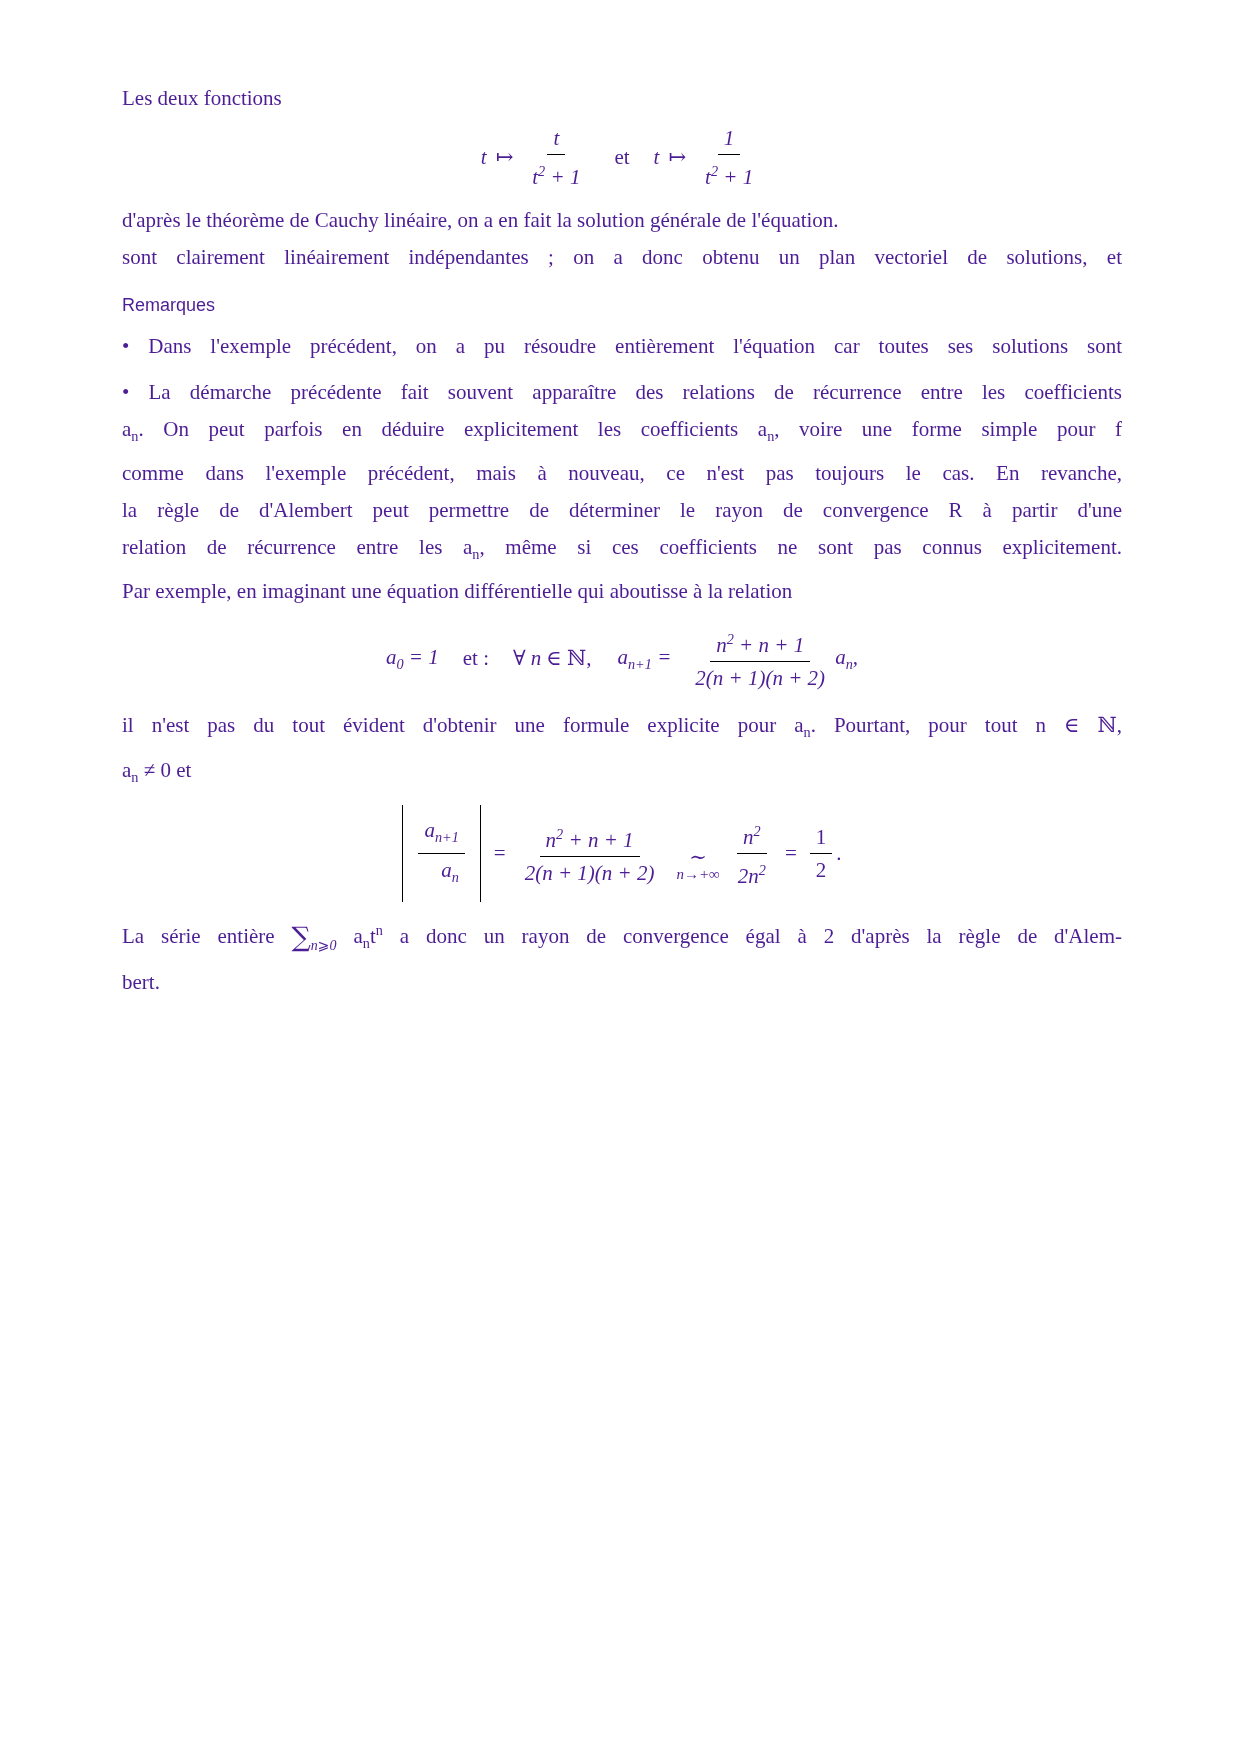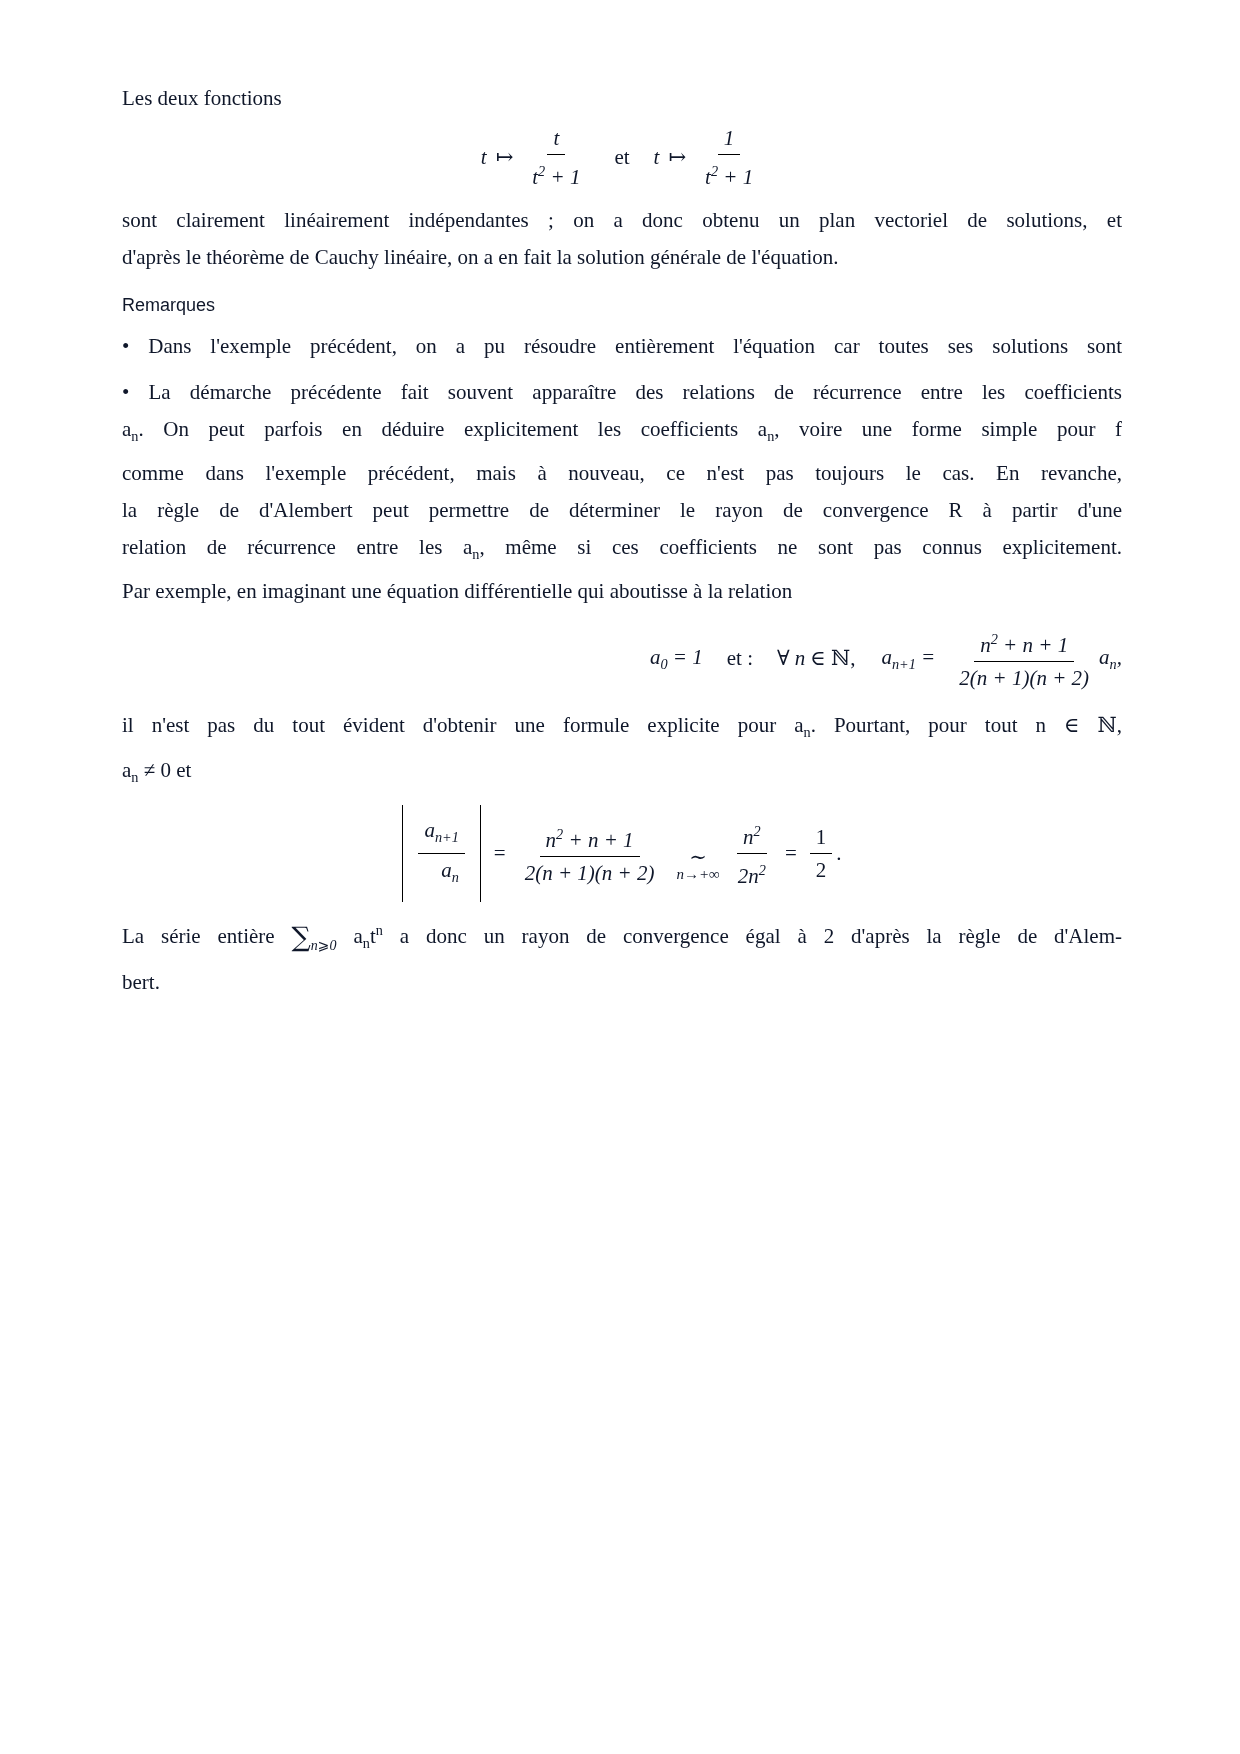--- a/index.html
+++ b/index.html
@@ -1,21 +1,21 @@
 <!DOCTYPE html>
 <html><head>
 <meta charset="utf-8">
 <style>
   html, body { margin: 0; padding: 0; background: #ffffff; }
   .page {
     position: relative;
     width: 1240px;
     height: 1754px;
     background: #ffffff;
-    color: #0f172a;
+    color: #4c1d95;
     font-family: "Liberation Serif", "DejaVu Serif", "DejaVu Sans", serif;
     font-size: 21px;
     overflow: hidden;
   }
   .content {
     padding: 80px 118px 0 122px;
   }
   .tline {
     line-height: 37px;
     white-space: normal;
@@ -106,40 +106,40 @@
       <span class="mtext">et</span>
       <span class="mi">t</span>
       <span class="mop">↦</span>
       <span class="frac">
         <span class="num mi">1</span>
         <span class="den mi">t<sup>2</sup> + 1</span>
       </span>
     </div>
 
     <div class="para">
+      <div class="tline">d'après le théorème de Cauchy linéaire, on a en fait la solution générale de l'équation.</div>
       <div class="tline jline">sont clairement linéairement indépendantes ; on a donc obtenu un plan vectoriel de solutions, et</div>
-      <div class="tline">d'après le théorème de Cauchy linéaire, on a en fait la solution générale de l'équation.</div>
     </div>
 
     <div class="heading-sans">Remarques</div>
 
     <div class="para">
       <div class="tline jline">• Dans l'exemple précédent, on a pu résoudre entièrement l'équation car toutes ses solutions sont</div>
     </div>
 
     <div class="para">
       <div class="tline jline">• La démarche précédente fait souvent apparaître des relations de récurrence entre les coefficients</div>
       <div class="tline jline">a<sub>n</sub>. On peut parfois en déduire explicitement les coefficients a<sub>n</sub>, voire une forme simple pour f</div>
       <div class="tline jline">comme dans l'exemple précédent, mais à nouveau, ce n'est pas toujours le cas. En revanche,</div>
       <div class="tline jline">la règle de d'Alembert peut permettre de déterminer le rayon de convergence R à partir d'une</div>
       <div class="tline jline">relation de récurrence entre les a<sub>n</sub>, même si ces coefficients ne sont pas connus explicitement.</div>
       <div class="tline">Par exemple, en imaginant une équation différentielle qui aboutisse à la relation</div>
     </div>
 
-    <div class="equation" style="margin-top:16px; margin-bottom:16px;justify-content:flex-end;">
+    <div class="equation" style="margin-top:16px; margin-bottom:16px;">
       <span class="mi">a<sub>0</sub> = 1</span>
       <span class="mtext">et :</span>
       <span>∀</span>
       <span class="mi" style="margin:0 5px;">n</span>
       <span>∈ ℕ,</span>
       <span class="mi msp" style="margin-left:26px;">a<sub>n+1</sub> =</span>
       <span class="frac">
         <span class="num mi">n<sup>2</sup> + n + 1</span>
         <span class="den mi">2(n + 1)(n + 2)</span>
       </span>

